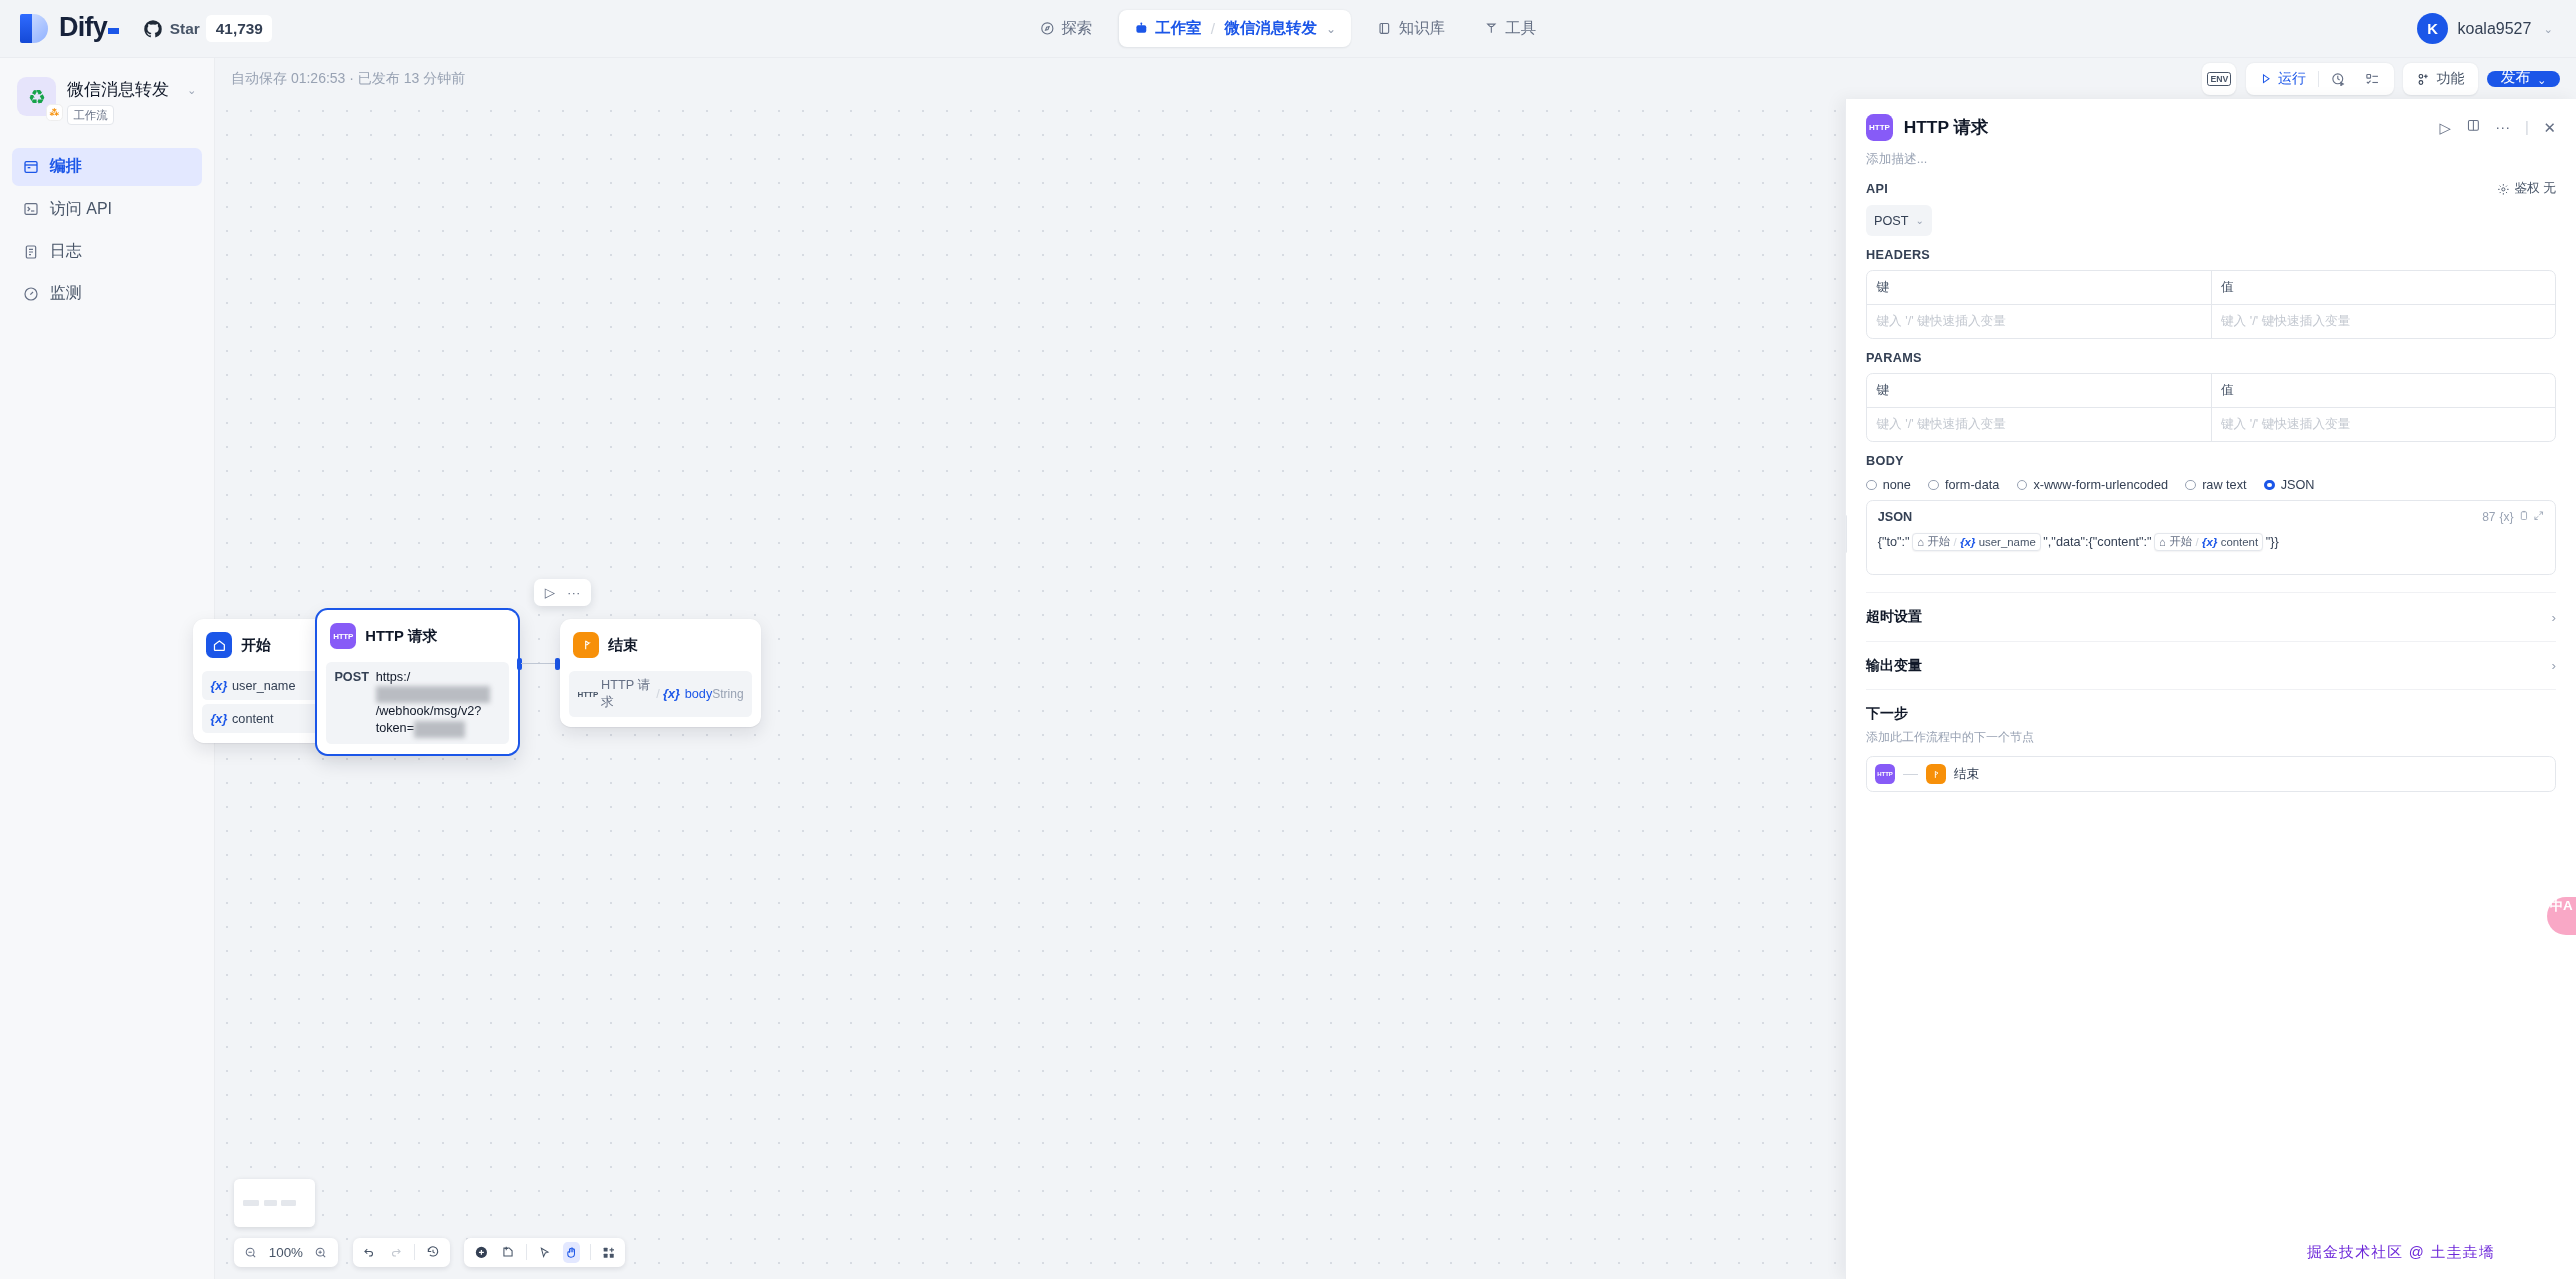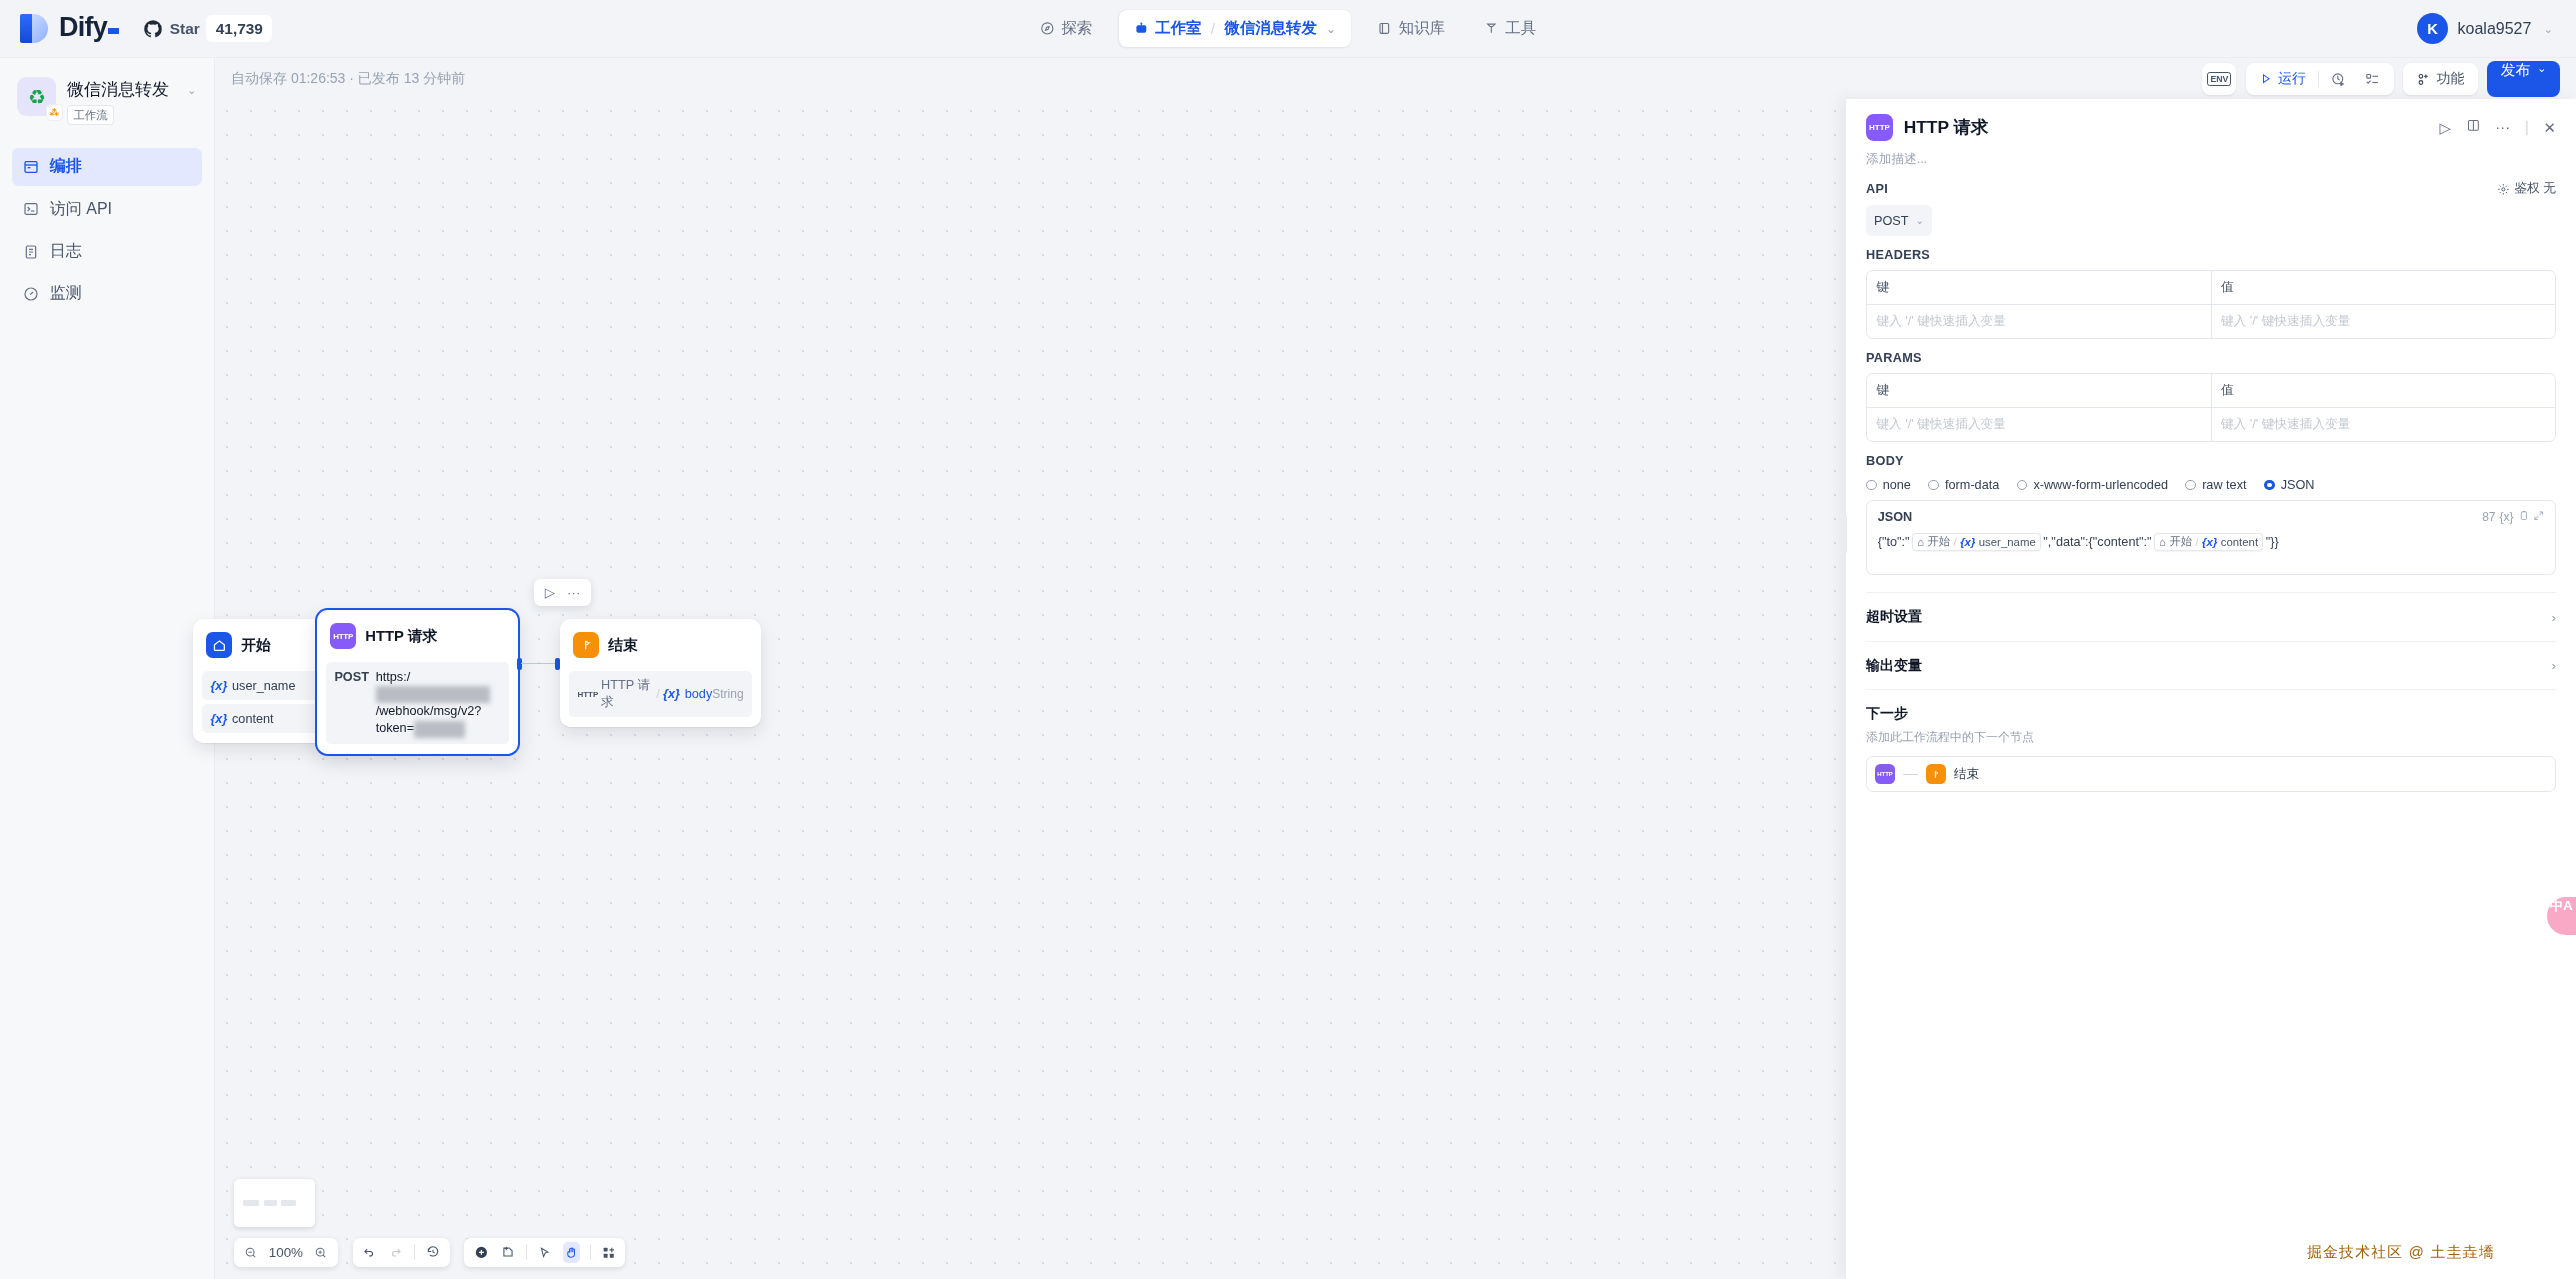--- a/index.html
+++ b/index.html
@@ -121,22 +121,22 @@
     background: #fff; border-radius: 8px; box-shadow: 0 0.7px 2px rgba(16,24,40,.08);
     display: flex; align-items: center; height: 32px; padding: 0 5.4px; gap: 4px;
   }
   .pillbtn .pb {
     display: flex; align-items: center; gap: 5.4px; padding: 0 8px; height: 27px;
     font-size: 14px; color: #475467; border-radius: 5.4px;
   }
   .pillbtn .pb.blue { color: #1b56e8; }
   .vsep { width: 0.7px; height: 16px; background: #e4e7ec; }
   .publish {
-    background: #1b56e8; color: #fff; border-radius: 8px; height: 36px;
-    display: flex; align-items: flex-start; gap: 6.7px; padding: 0 13.4px;
+    background: #1b56e8; color: #fff; border-radius: 8px; height: 16px;
+    display: flex; align-items: flex-end; gap: 6.7px; padding: 0 13.4px;
     font-size: 14.8px; font-weight: 500;
   }
   .env-btn {
     background: #fff; border-radius: 8px; box-shadow: 0 0.7px 2px rgba(16,24,40,.08);
     width: 34px; height: 32px; display: flex; align-items: center; justify-content: center;
     font-size: 8.7px; font-weight: 700; color: #475467;
   }
   .env-box { border: 1.3px solid #475467; border-radius: 2.7px; padding: 1.3px 2px; line-height: 1; }
 
   
@@ -275,21 +275,21 @@
   .ns-label { font-size: 12.7px; color: #344054; }
 
   .translate-fab {
     position: absolute; right: 0; top: 798px; width: 29.5px; height: 38px;
     background: #f9a8c6; border-radius: 19px 0 0 19px;
     display: flex; justify-content: center;
     color: #fff; font-size: 13.4px; font-weight: 600;
   }
   .watermark {
     position: absolute; right: 81px; bottom: 17.4px;
-    font-size: 14.8px; color: #a16207; letter-spacing: 1.3px;
+    font-size: 14.8px; color: #6d28d9; letter-spacing: 1.3px;
   }
   .panel-grip {
     position: absolute; left: -2px; top: 416px; width: 3.4px; height: 38px;
     background: #e4e7ec; border-radius: 2px;
   }
 </style>
 </head>
 <body>
 
 <div class="app">

